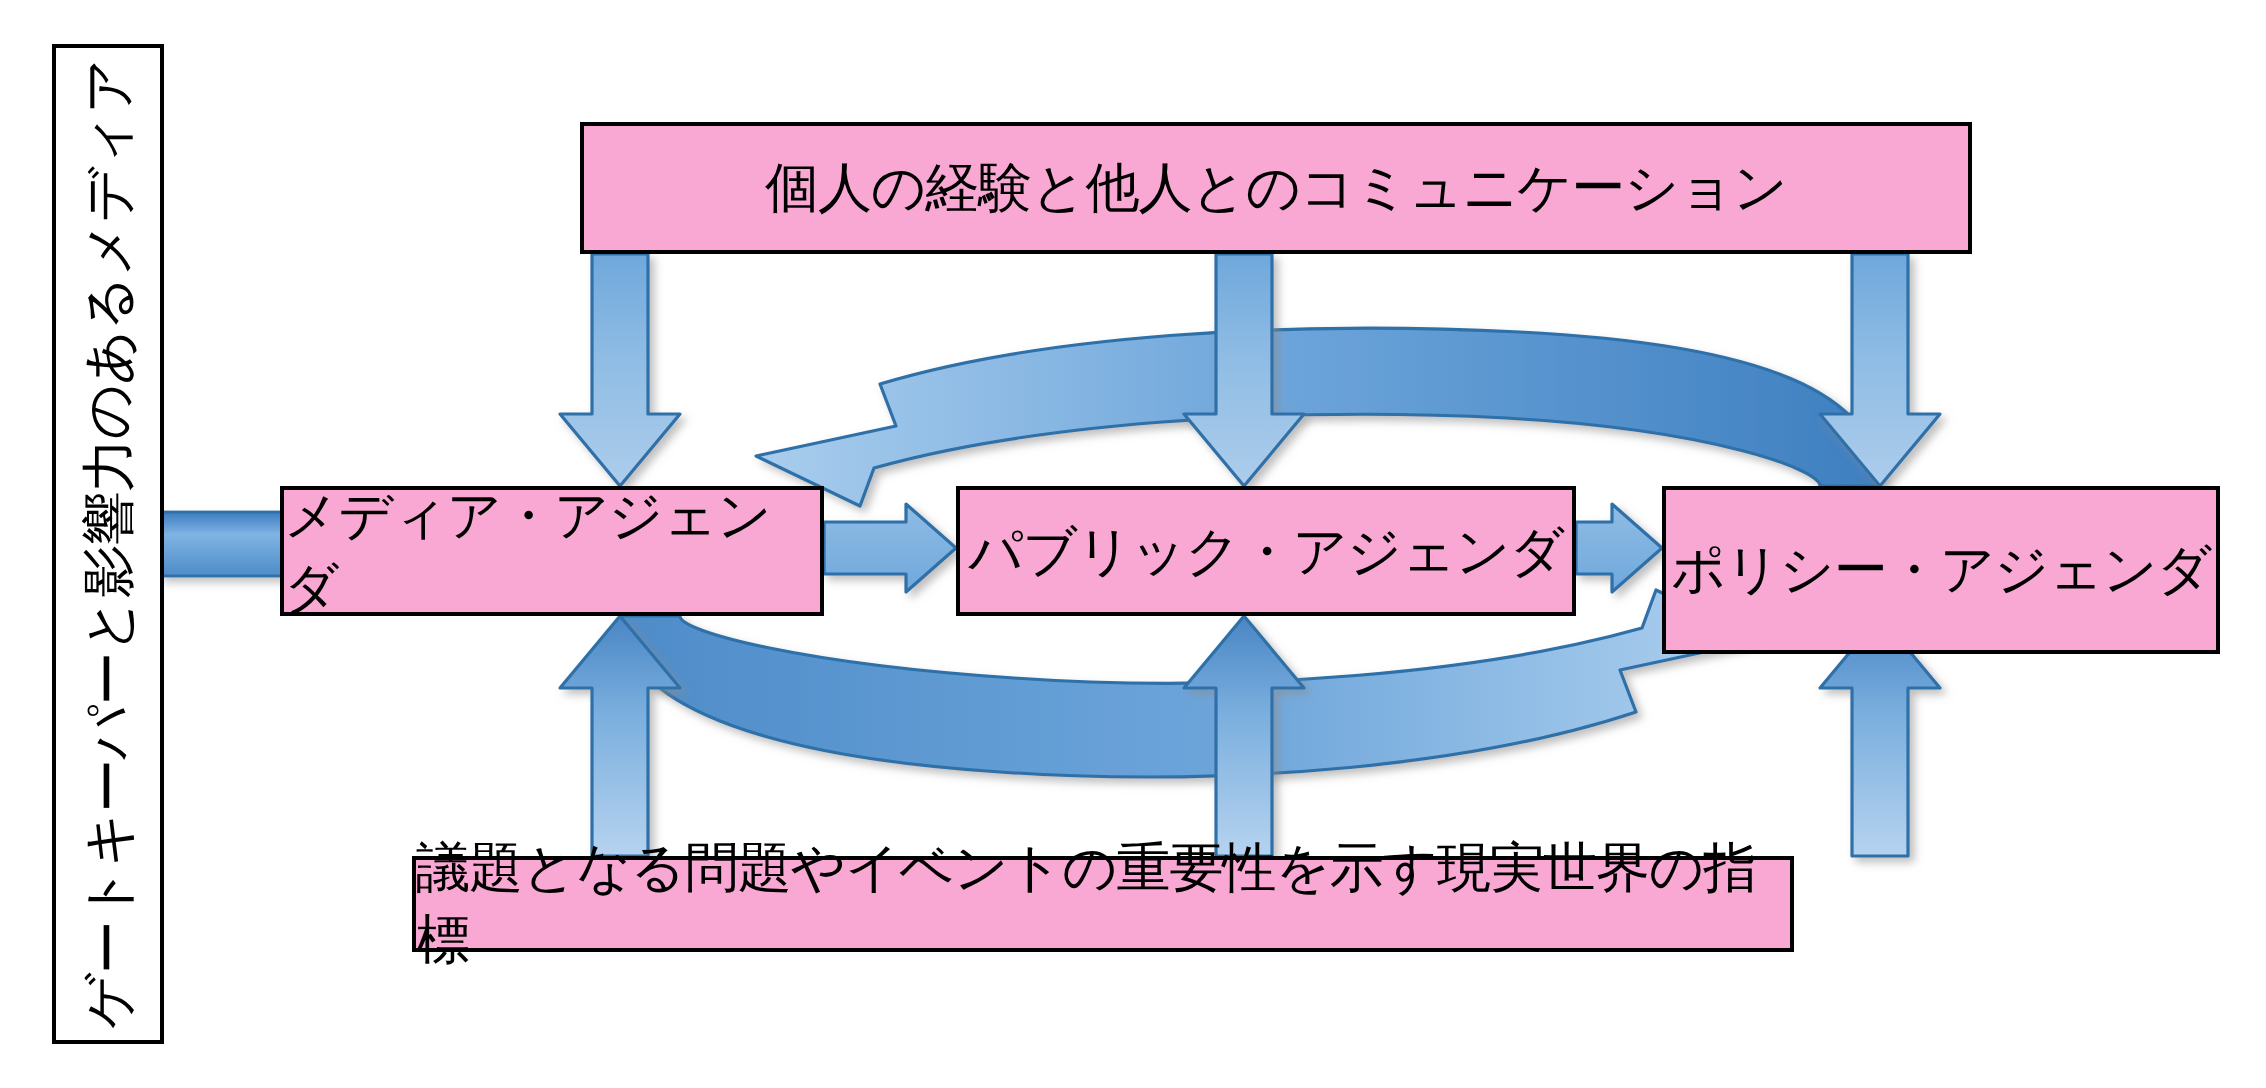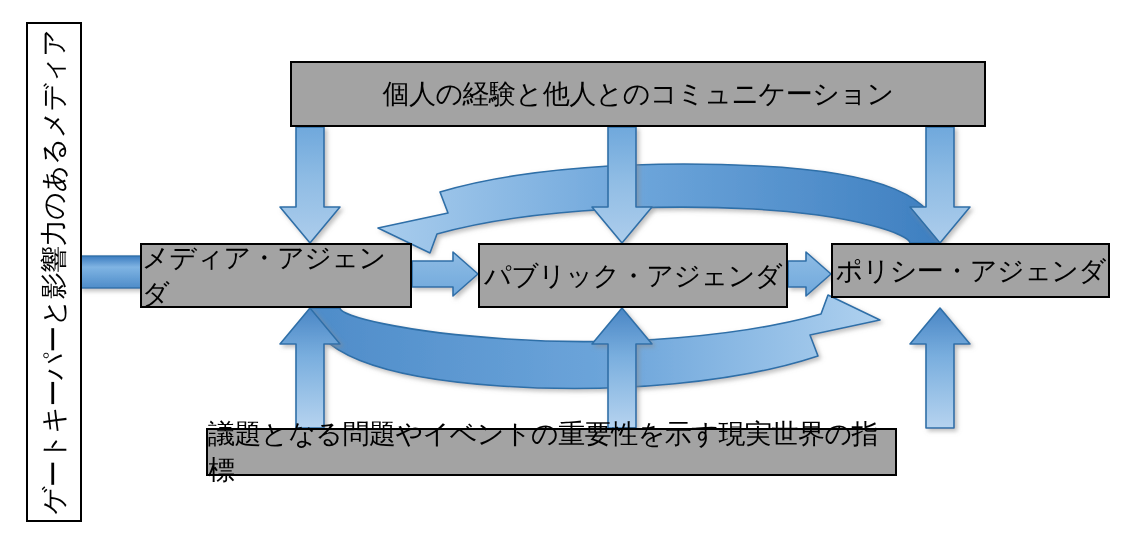--- a/index.html
+++ b/index.html
@@ -13,21 +13,21 @@
   #canvas {
     position: relative;
     width: 1133px;
     height: 544px;
     background: #ffffff;
     overflow: hidden;
   }
   .box {
     position: absolute;
     box-sizing: border-box;
-    background: #a3a3a3;
+    background: #f9a8d4;
     border: 2.5px solid #000000;
     display: flex;
     align-items: center;
     justify-content: center;
     color: #000000;
     letter-spacing: -0.5px;
     z-index: 5;
   }
   .agenda-box {
     font-size: 27px;
@@ -172,21 +172,21 @@
   </div>
 
   <div class="box agenda-box" style="left:140px; top:243px; width:272px; height:65px;">
     <span>メディア・アジェンダ</span>
   </div>
 
   <div class="box agenda-box" style="left:478px; top:243px; width:310px; height:65px;">
     <span>パブリック・アジェンダ</span>
   </div>
 
-  <div class="box agenda-box" style="left:831px; top:243px; width:279px; height:55px;">
+  <div class="box agenda-box" style="left:831px; top:243px; width:279px; height:84px;">
     <span>ポリシー・アジェンダ</span>
   </div>
 
   <div class="box banner-box" style="left:206px; top:428px; width:691px; height:48px;">
     <span>議題となる問題やイベントの重要性を示す現実世界の指標</span>
   </div>
 
 </div>
 
 </body></html>

